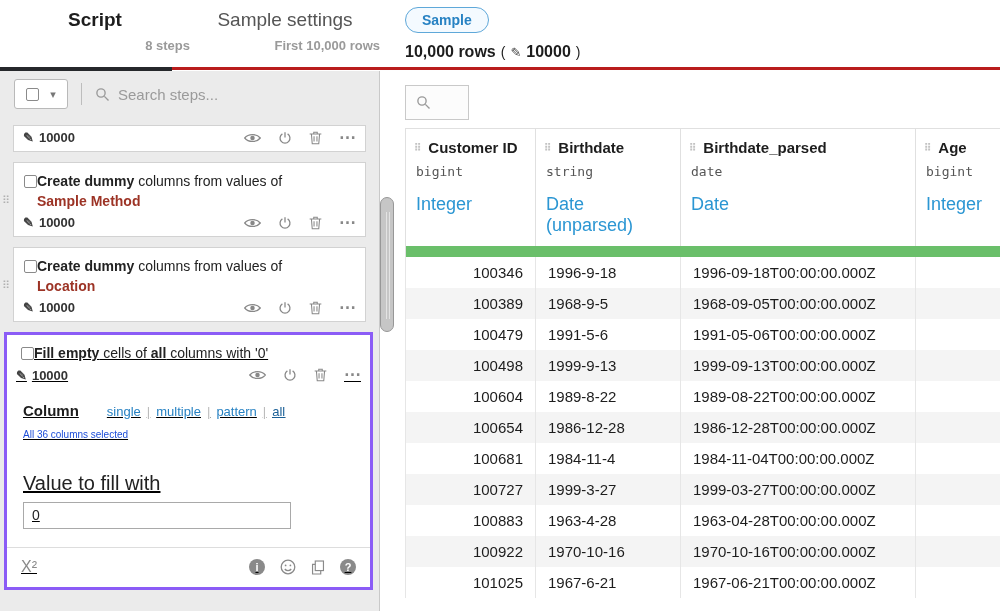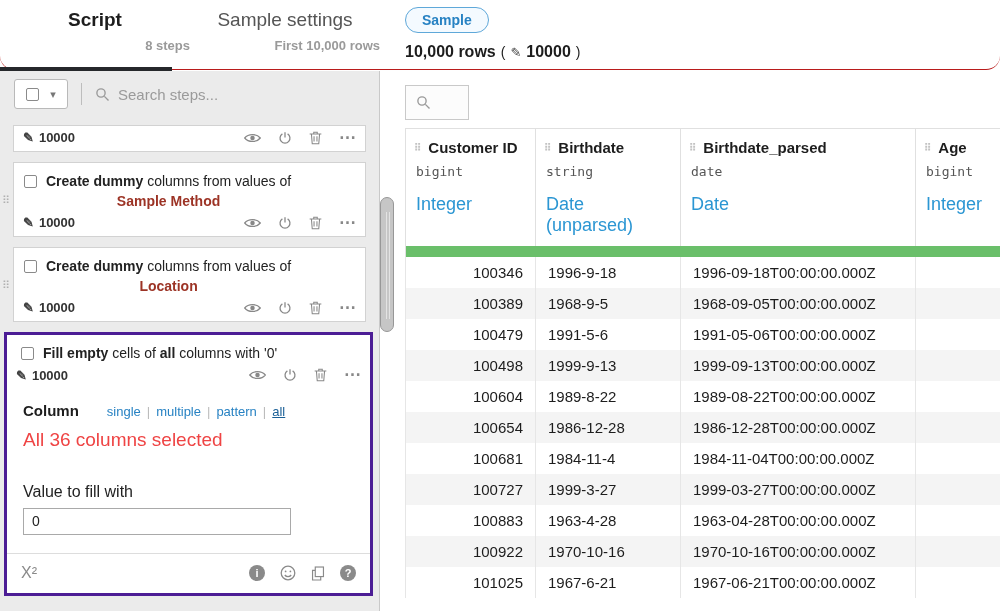--- a/index.html
+++ b/index.html
@@ -2,21 +2,21 @@
 <html><head>
 <meta charset="utf-8">
 <style>
   * { margin:0; padding:0; box-sizing:border-box; }
   html,body { width:1000px; height:611px; overflow:hidden; background:#fff;
               font-family:"Liberation Sans", sans-serif; }
   .app { position:relative; width:1000px; height:611px; overflow:hidden; }
 
   
   .top { position:absolute; left:0; top:0; width:1000px; height:70px; background:#fff;
-         border-bottom:1px solid #b91c1c; z-index:2;border-radius:14px; }
+         border-bottom:3px solid #b91c1c; z-index:2; }
   .tabs { position:absolute; left:0; top:0; width:380px; height:70px; display:flex; }
   .tab { flex:1; text-align:center; padding-top:9px; cursor:pointer; }
   .tab .t { font-size:19px; color:#555; }
   .tab.active .t { color:#1d1d1d; font-weight:bold; }
   .tab .s { font-size:13px; font-weight:bold; color:#9a9a9a; margin-top:7px;text-align:right; }
   .active-underline { position:absolute; left:0; top:67px; width:172px; height:4px; background:#26282b; }
 
   .out-head { position:absolute; left:380px; top:0; width:620px; height:70px; }
   .oh1 { position:absolute; left:25px; top:7px; display:flex; align-items:center; gap:16px; }
   .oh1 .title { font-size:19px; color:#1d1d1d; }
@@ -37,40 +37,40 @@
   .vdiv { width:1px; height:22px; background:#bdbdbd; margin:0 13px; }
   .lsearch { display:flex; align-items:center; gap:8px; flex:1; }
   .lsearch input { border:none; background:transparent; outline:none; font-size:15px; color:#555;
                    font-family:inherit; width:200px; }
   .lsearch input::placeholder { color:#9a9a9a; }
 
   .steps { padding:8px 13px 0 13px; }
   .card { position:relative; background:#fff; border:1px solid #d2d2d2; margin-bottom:10px; }
   .grip { position:absolute; left:-12px; top:50%; transform:translateY(-50%); color:#b0b0b0;
           font-size:11px; cursor:grab; }
-  .step-head { display:flex; gap:9px; padding:9px 2px 0 10px; font-size:14px; color:#222; line-height:1.4;text-align:center; }
+  .step-head { display:flex; gap:0; padding:9px 2px 0 10px; font-size:14px; color:#222; line-height:1.4; }
   .step-head .cb { margin-top:3px; }
   .ttl .b { font-weight:bold; }
   .ttl .red { color:#9c3325; font-weight:bold; display:block; }
   .step-footer { display:flex; align-items:center; justify-content:space-between; padding:4px 9px 6px 9px; }
   .badge { display:flex; align-items:center; gap:5px; font-size:13px; font-weight:bold; color:#333; }
   .ficons { display:flex; align-items:center; gap:17px; }
   .ficon { cursor:pointer; display:flex; align-items:center; }
   .dots { color:#888; font-size:17px; font-weight:bold; line-height:10px; }
 
-  .card.active { border:3px solid #4c1d95; margin-left:-9px; margin-right:-7px; }
+  .card.active { border:3px solid #8b5cf6; margin-left:-9px; margin-right:-7px;text-decoration:underline; }
   .card.active .step-head { padding-left:14px; }
   .col-row { display:flex; align-items:baseline; gap:28px; padding:13px 16px 0 16px; }
   .col-label { font-weight:bold; font-size:15px; color:#1d1d1d; }
   .modes { font-size:13px; display:flex; gap:6px; align-items:flex-end; }
   .mode { color:#2782c3; cursor:pointer; }
   .mode.sel { color:#1a5f96; text-decoration:underline; }
   .msep { color:#bbb; }
-  .sel-info { padding:10px 32px 0 16px; color:#ef4444; font-size:19px; }
-  .val-label { padding:32px 16px 0 16px; font-size:16px; color:#222; }
+  .sel-info { padding:10px 32px 0 16px; color:#1d4ed8; font-size:10px; }
+  .val-label { padding:32px 16px 0 16px; font-size:20px; color:#222; }
   .val-input { margin:7px 16px 0 16px; width:268px; height:27px; border:1px solid #a9a9a9;
                font-size:14px; padding:0 8px; font-family:inherit; color:#222; display:block; }
   .active-toolbar { margin-top:18px; border-top:1px solid #ddd; height:40px; display:flex;
                     align-items:center; justify-content:space-between; padding:0 14px; }
   .formula { color:#8a8a8a; font-size:16px; cursor:pointer; }
   .atools { display:flex; gap:15px; align-items:center; }
   .circle-icon { width:16px; height:16px; border-radius:50%; background:#8a8a8a; color:#fff;
                  font-size:11px; font-weight:bold; display:flex; align-items:center; justify-content:center;
                  cursor:pointer; }
 

